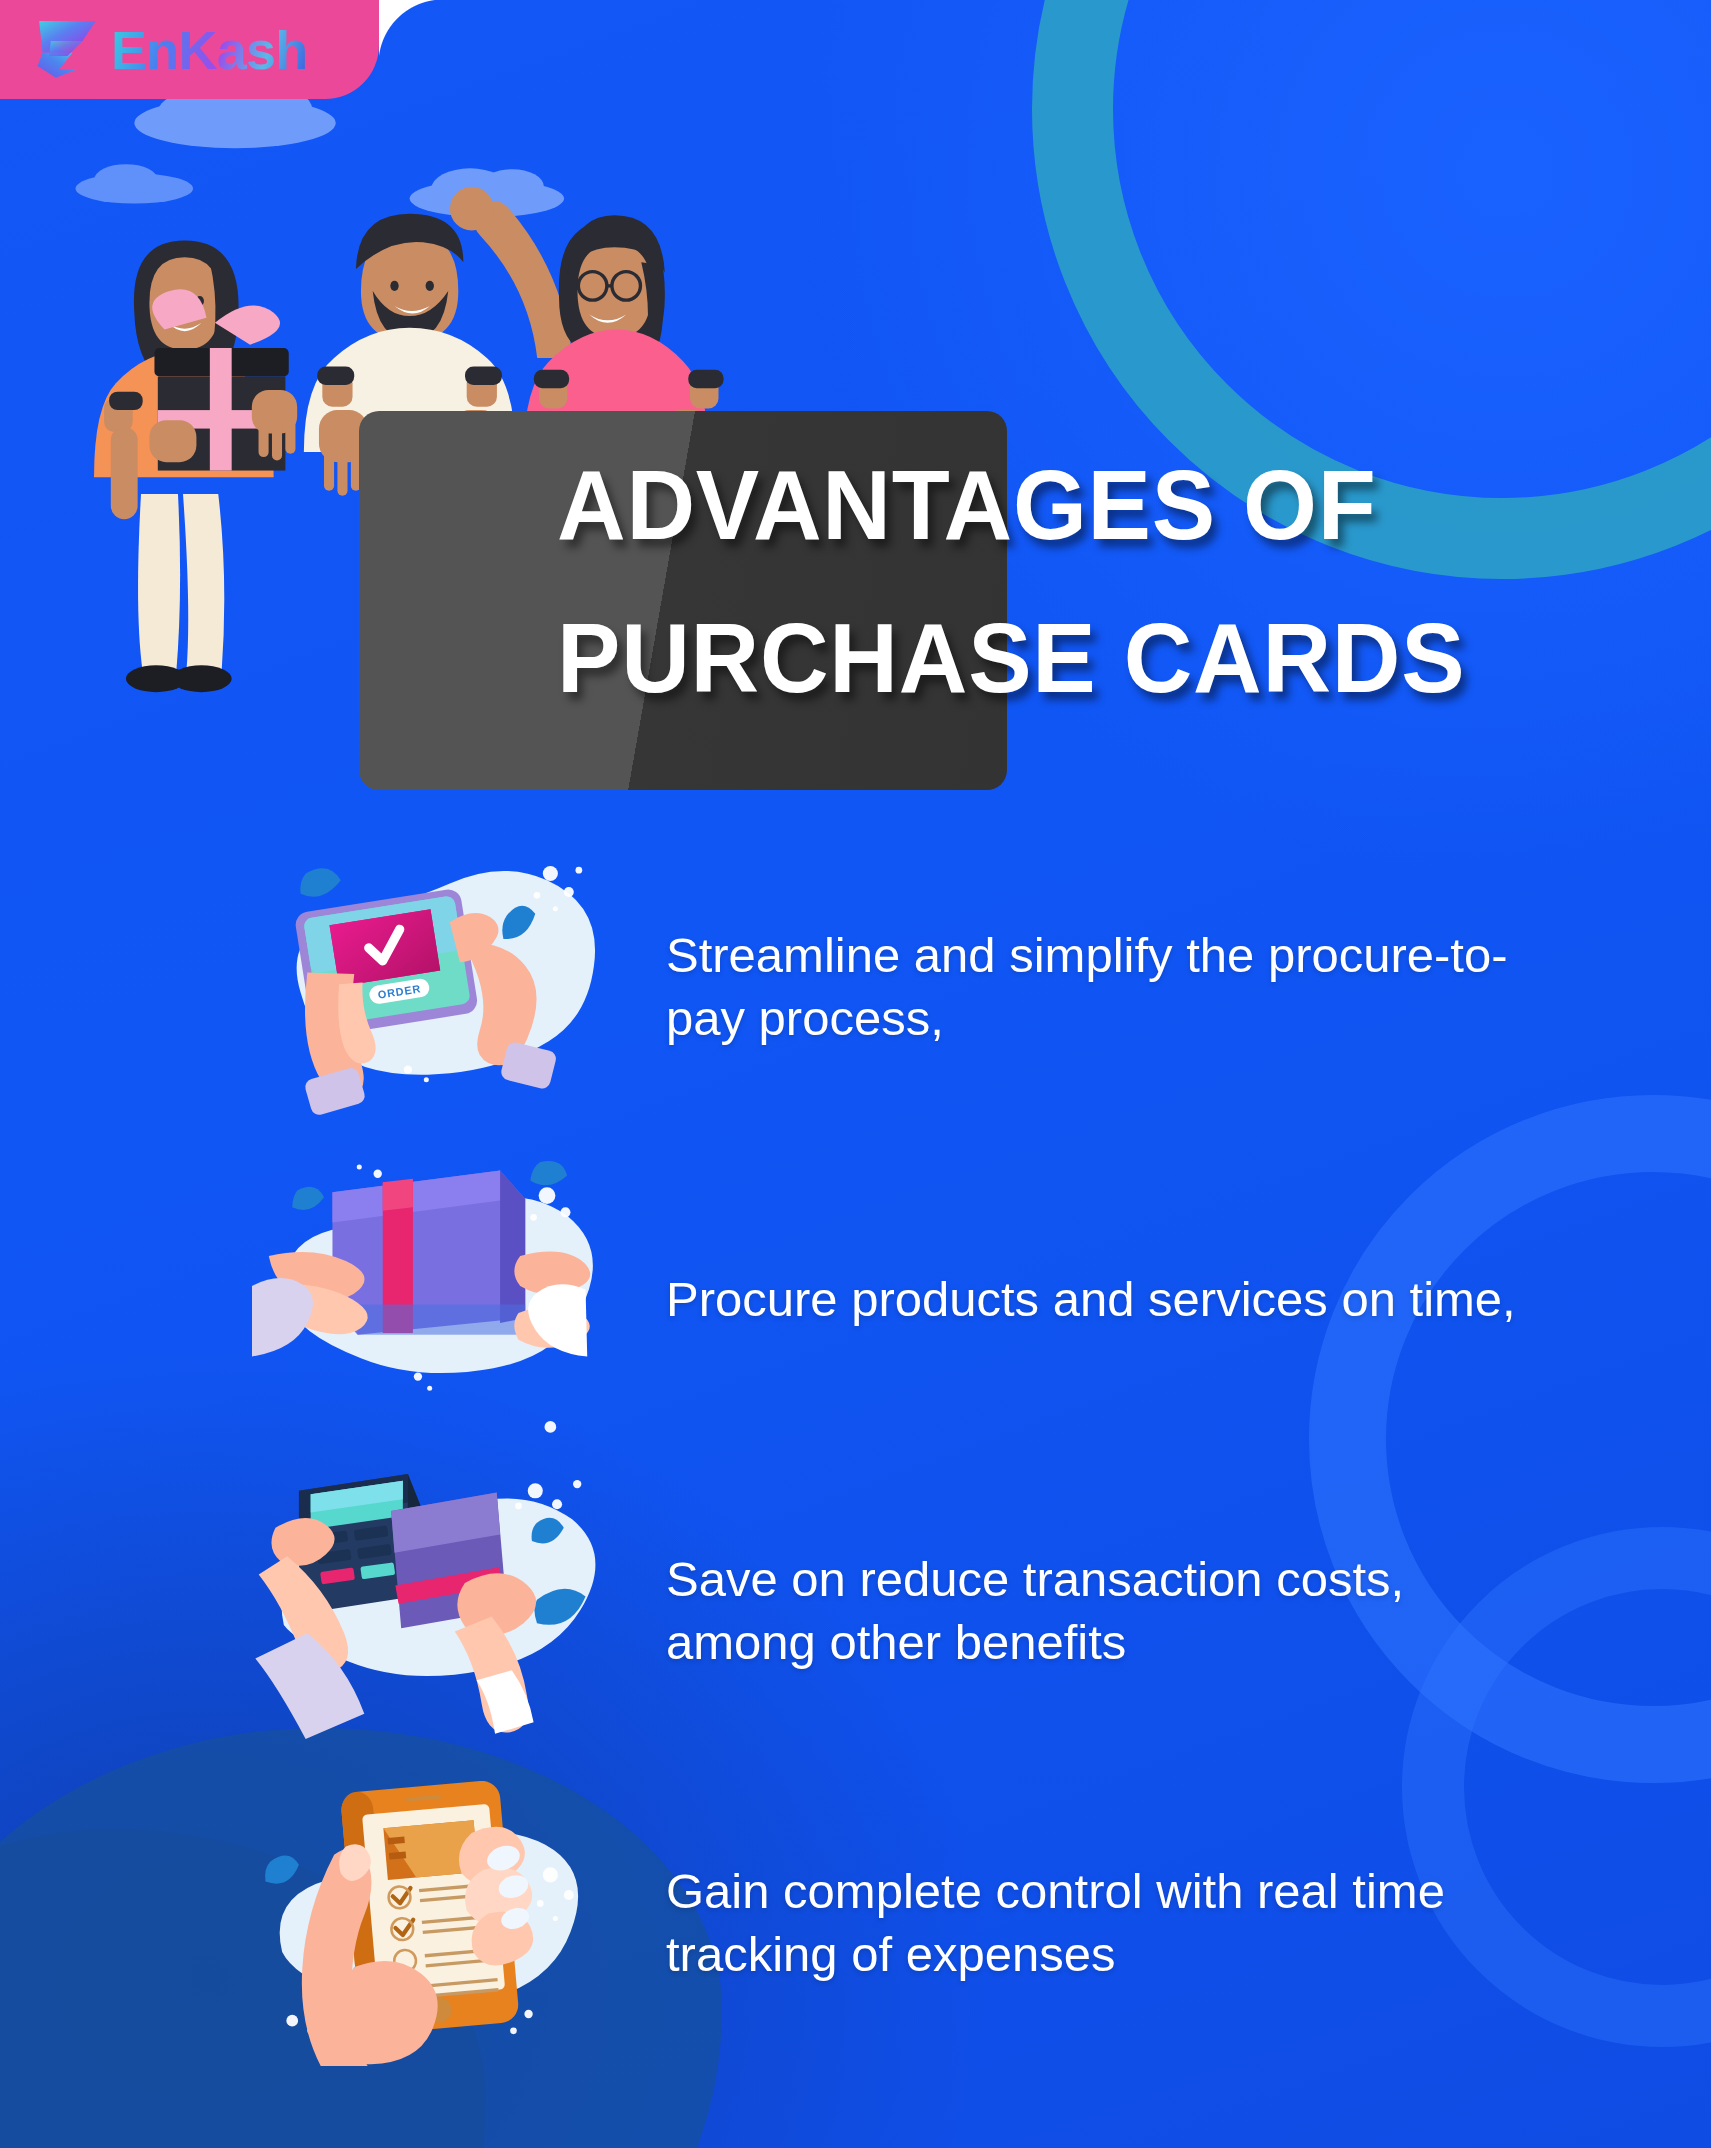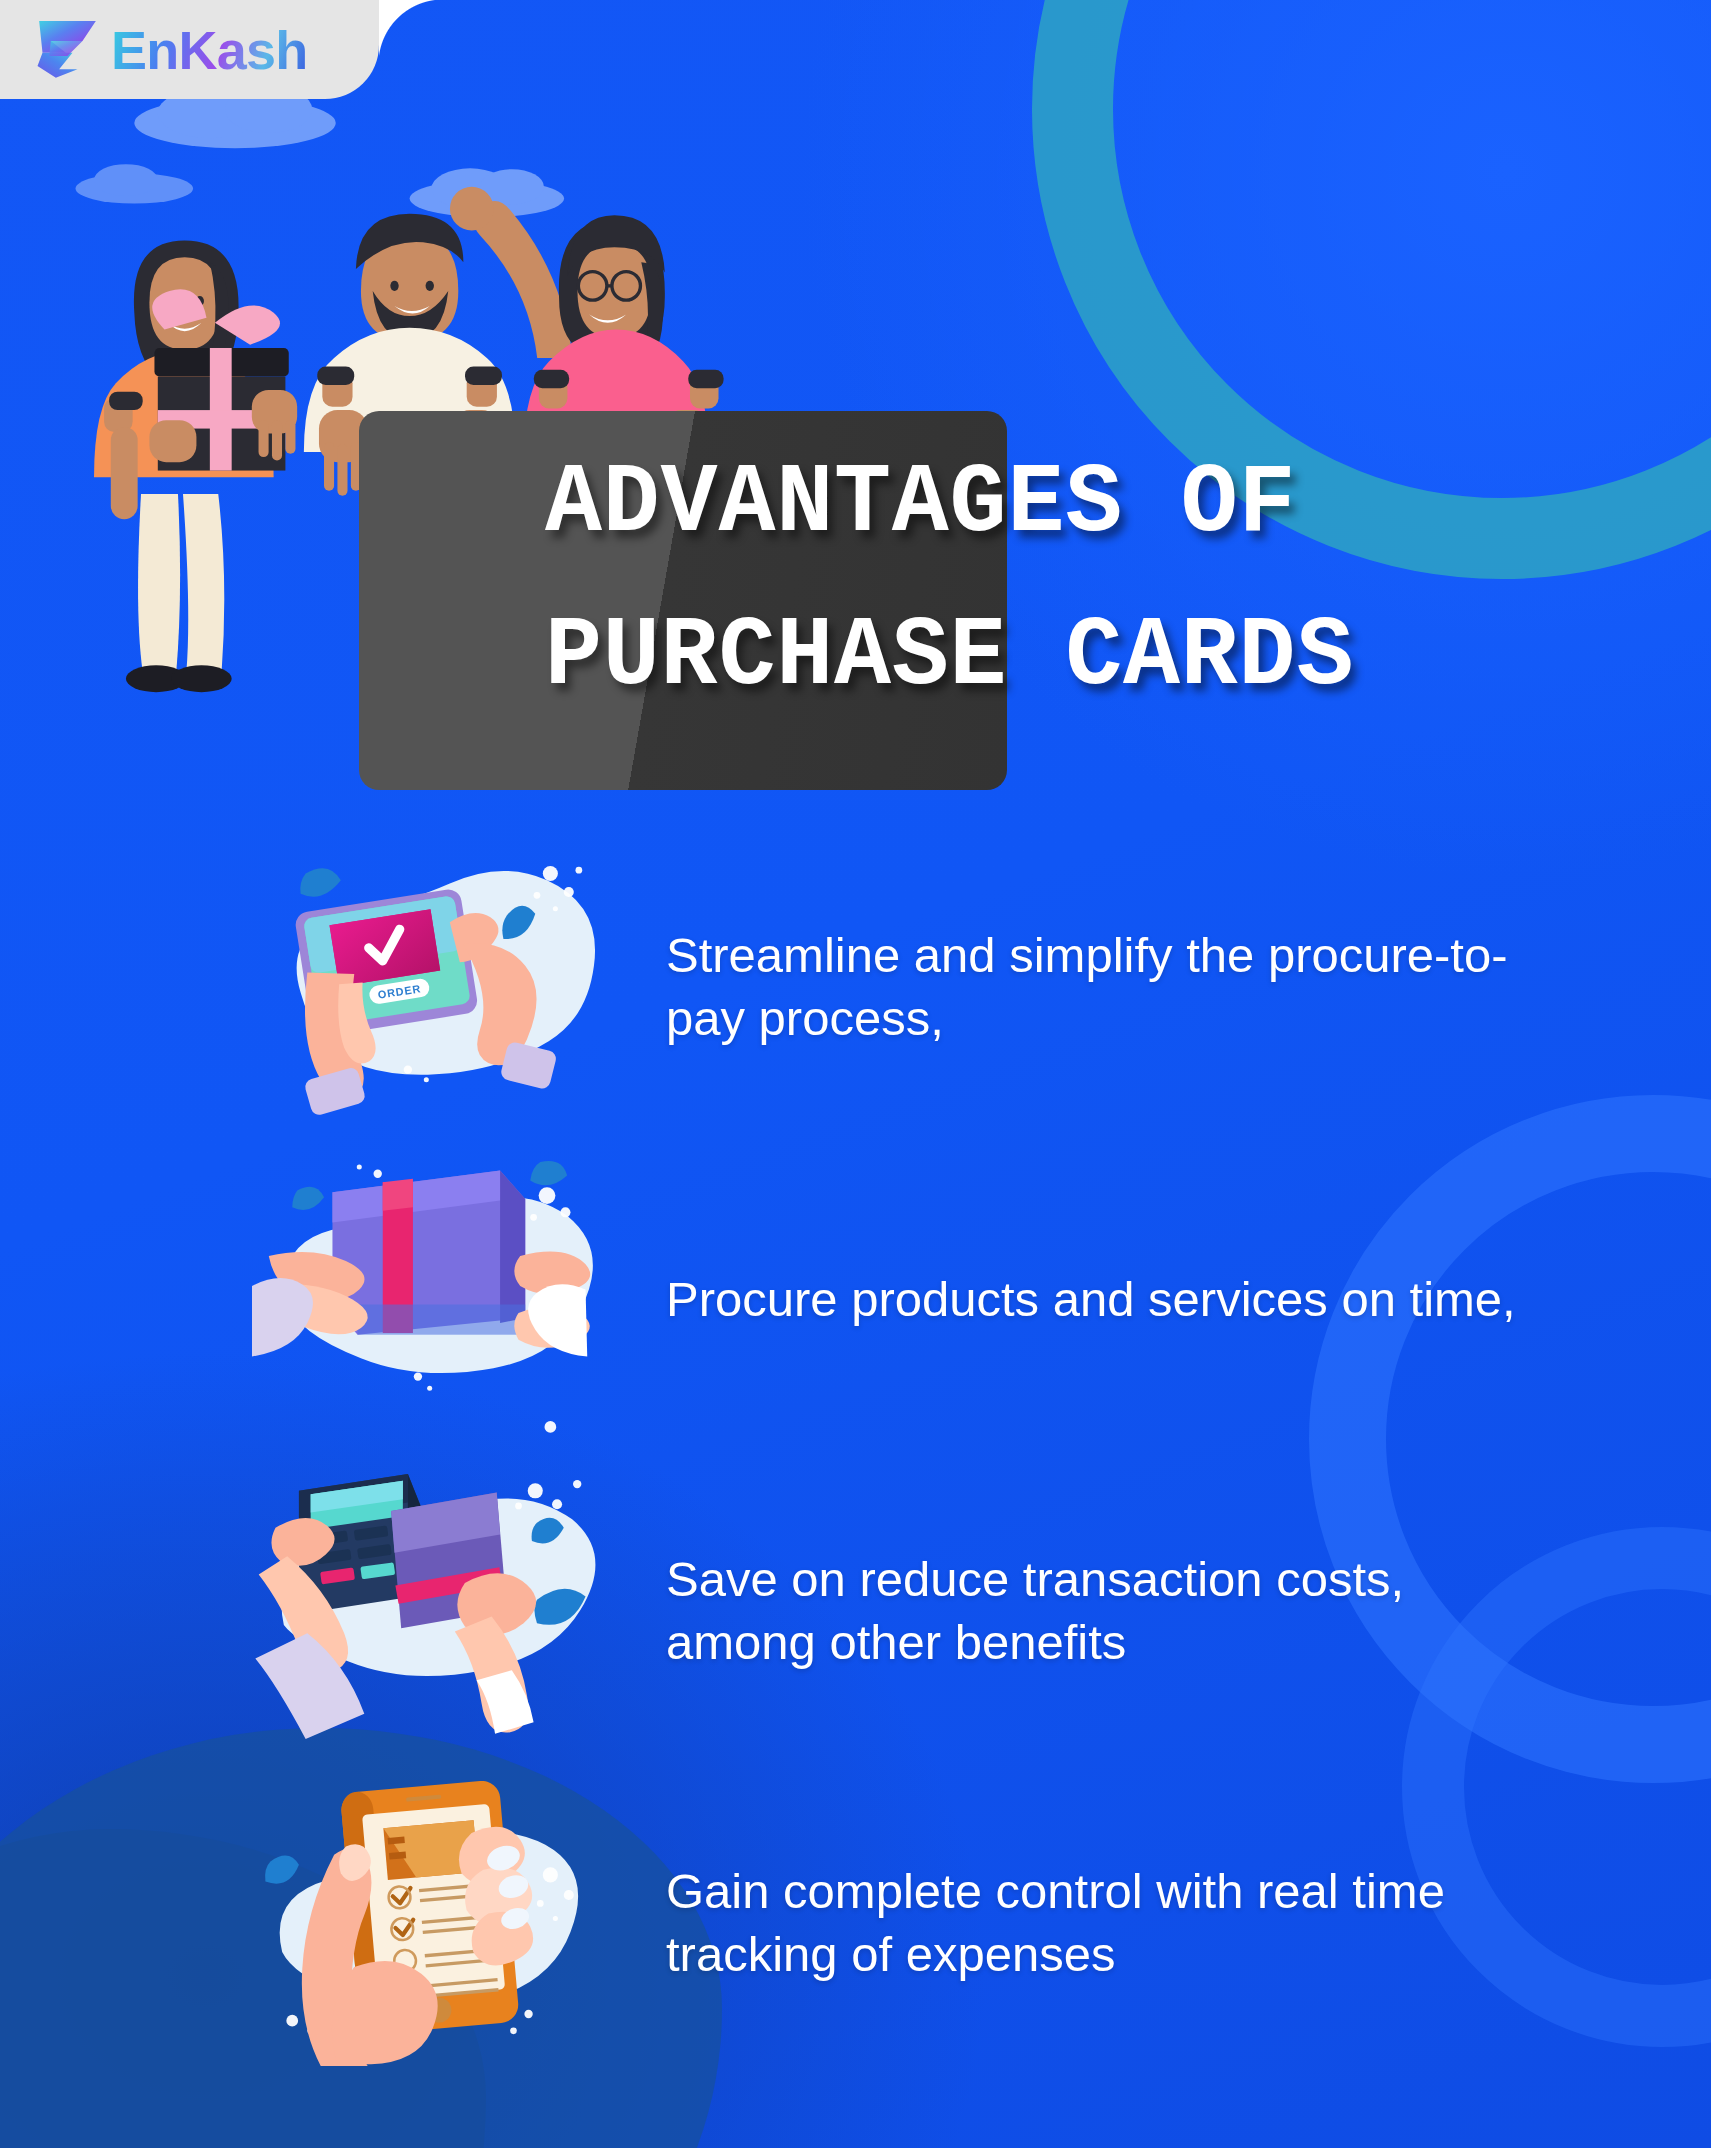--- a/index.html
+++ b/index.html
@@ -61,21 +61,21 @@
     width:755px; height:671px;
     background:#123f86;
     border-radius:50% 50% 40% 60% / 60% 40% 60% 40%;
     opacity:.55;
   }
 
   
   .logo-tab{
     position:absolute; left:0; top:0;
     width:379px; height:99px;
-    background:#e5e5e5;
+    background:#ec4899;
     border-bottom-right-radius:54px;
     display:flex; align-items:center;
     padding-left:34px;
     z-index:40;
   }
   .logo-tab::after{
     
     content:"";
     position:absolute;
     left:379px; top:0;
@@ -106,24 +106,23 @@
   .title-card{
     position:absolute;
     left:359px; top:411px;
     width:648px; height:379px;
     background:linear-gradient(100deg,#545454 0%,#545454 47%, #363636 47%, #333333 100%);
     border-radius:20px;
     z-index:22;
   }
   .title-block{
     position:absolute;
-    left:545px; top:453px;
+    left:557px; top:453px;
     width:1124px;
     z-index:30;
-    font-family:Liberation Mono, monospace;
   }
   .title-line{
     font-size:99px;
     font-weight:bold;
     color:#ffffff;
     letter-spacing:0.8px;
     line-height:1.05;
     text-transform:uppercase;
     text-shadow:5.9px 7.6px 8.4px rgba(0,0,0,.45);
     white-space:nowrap;

